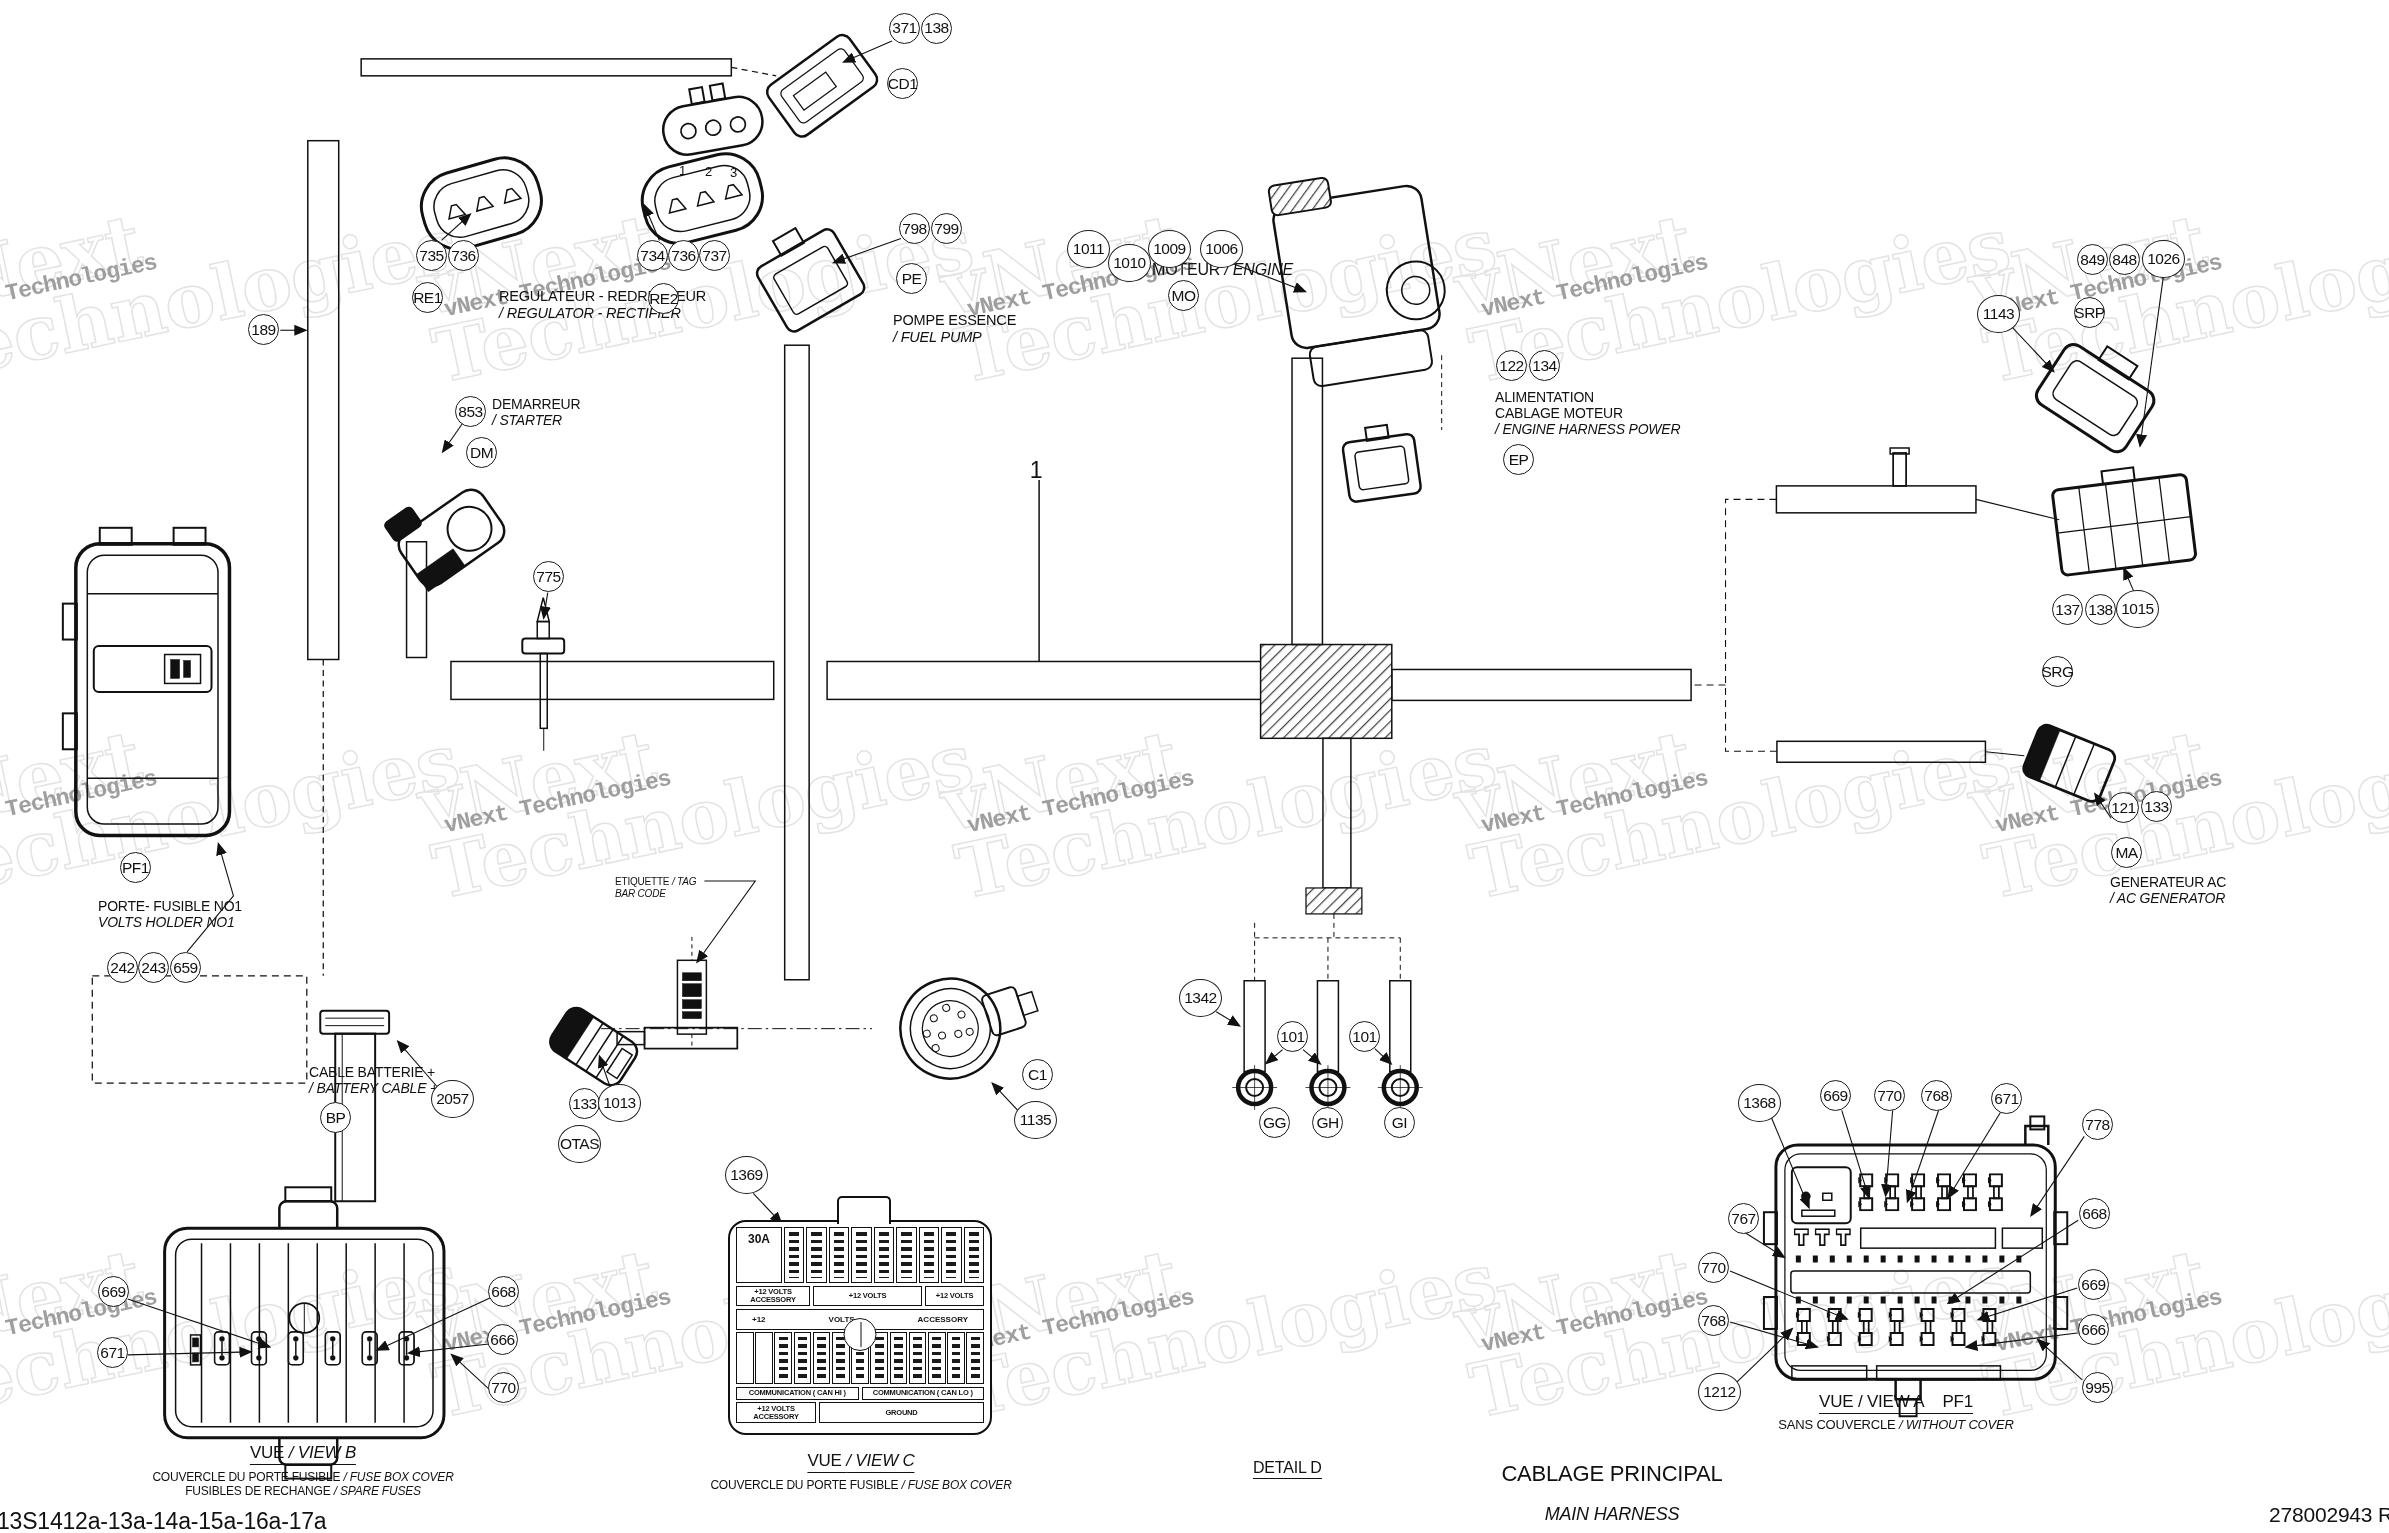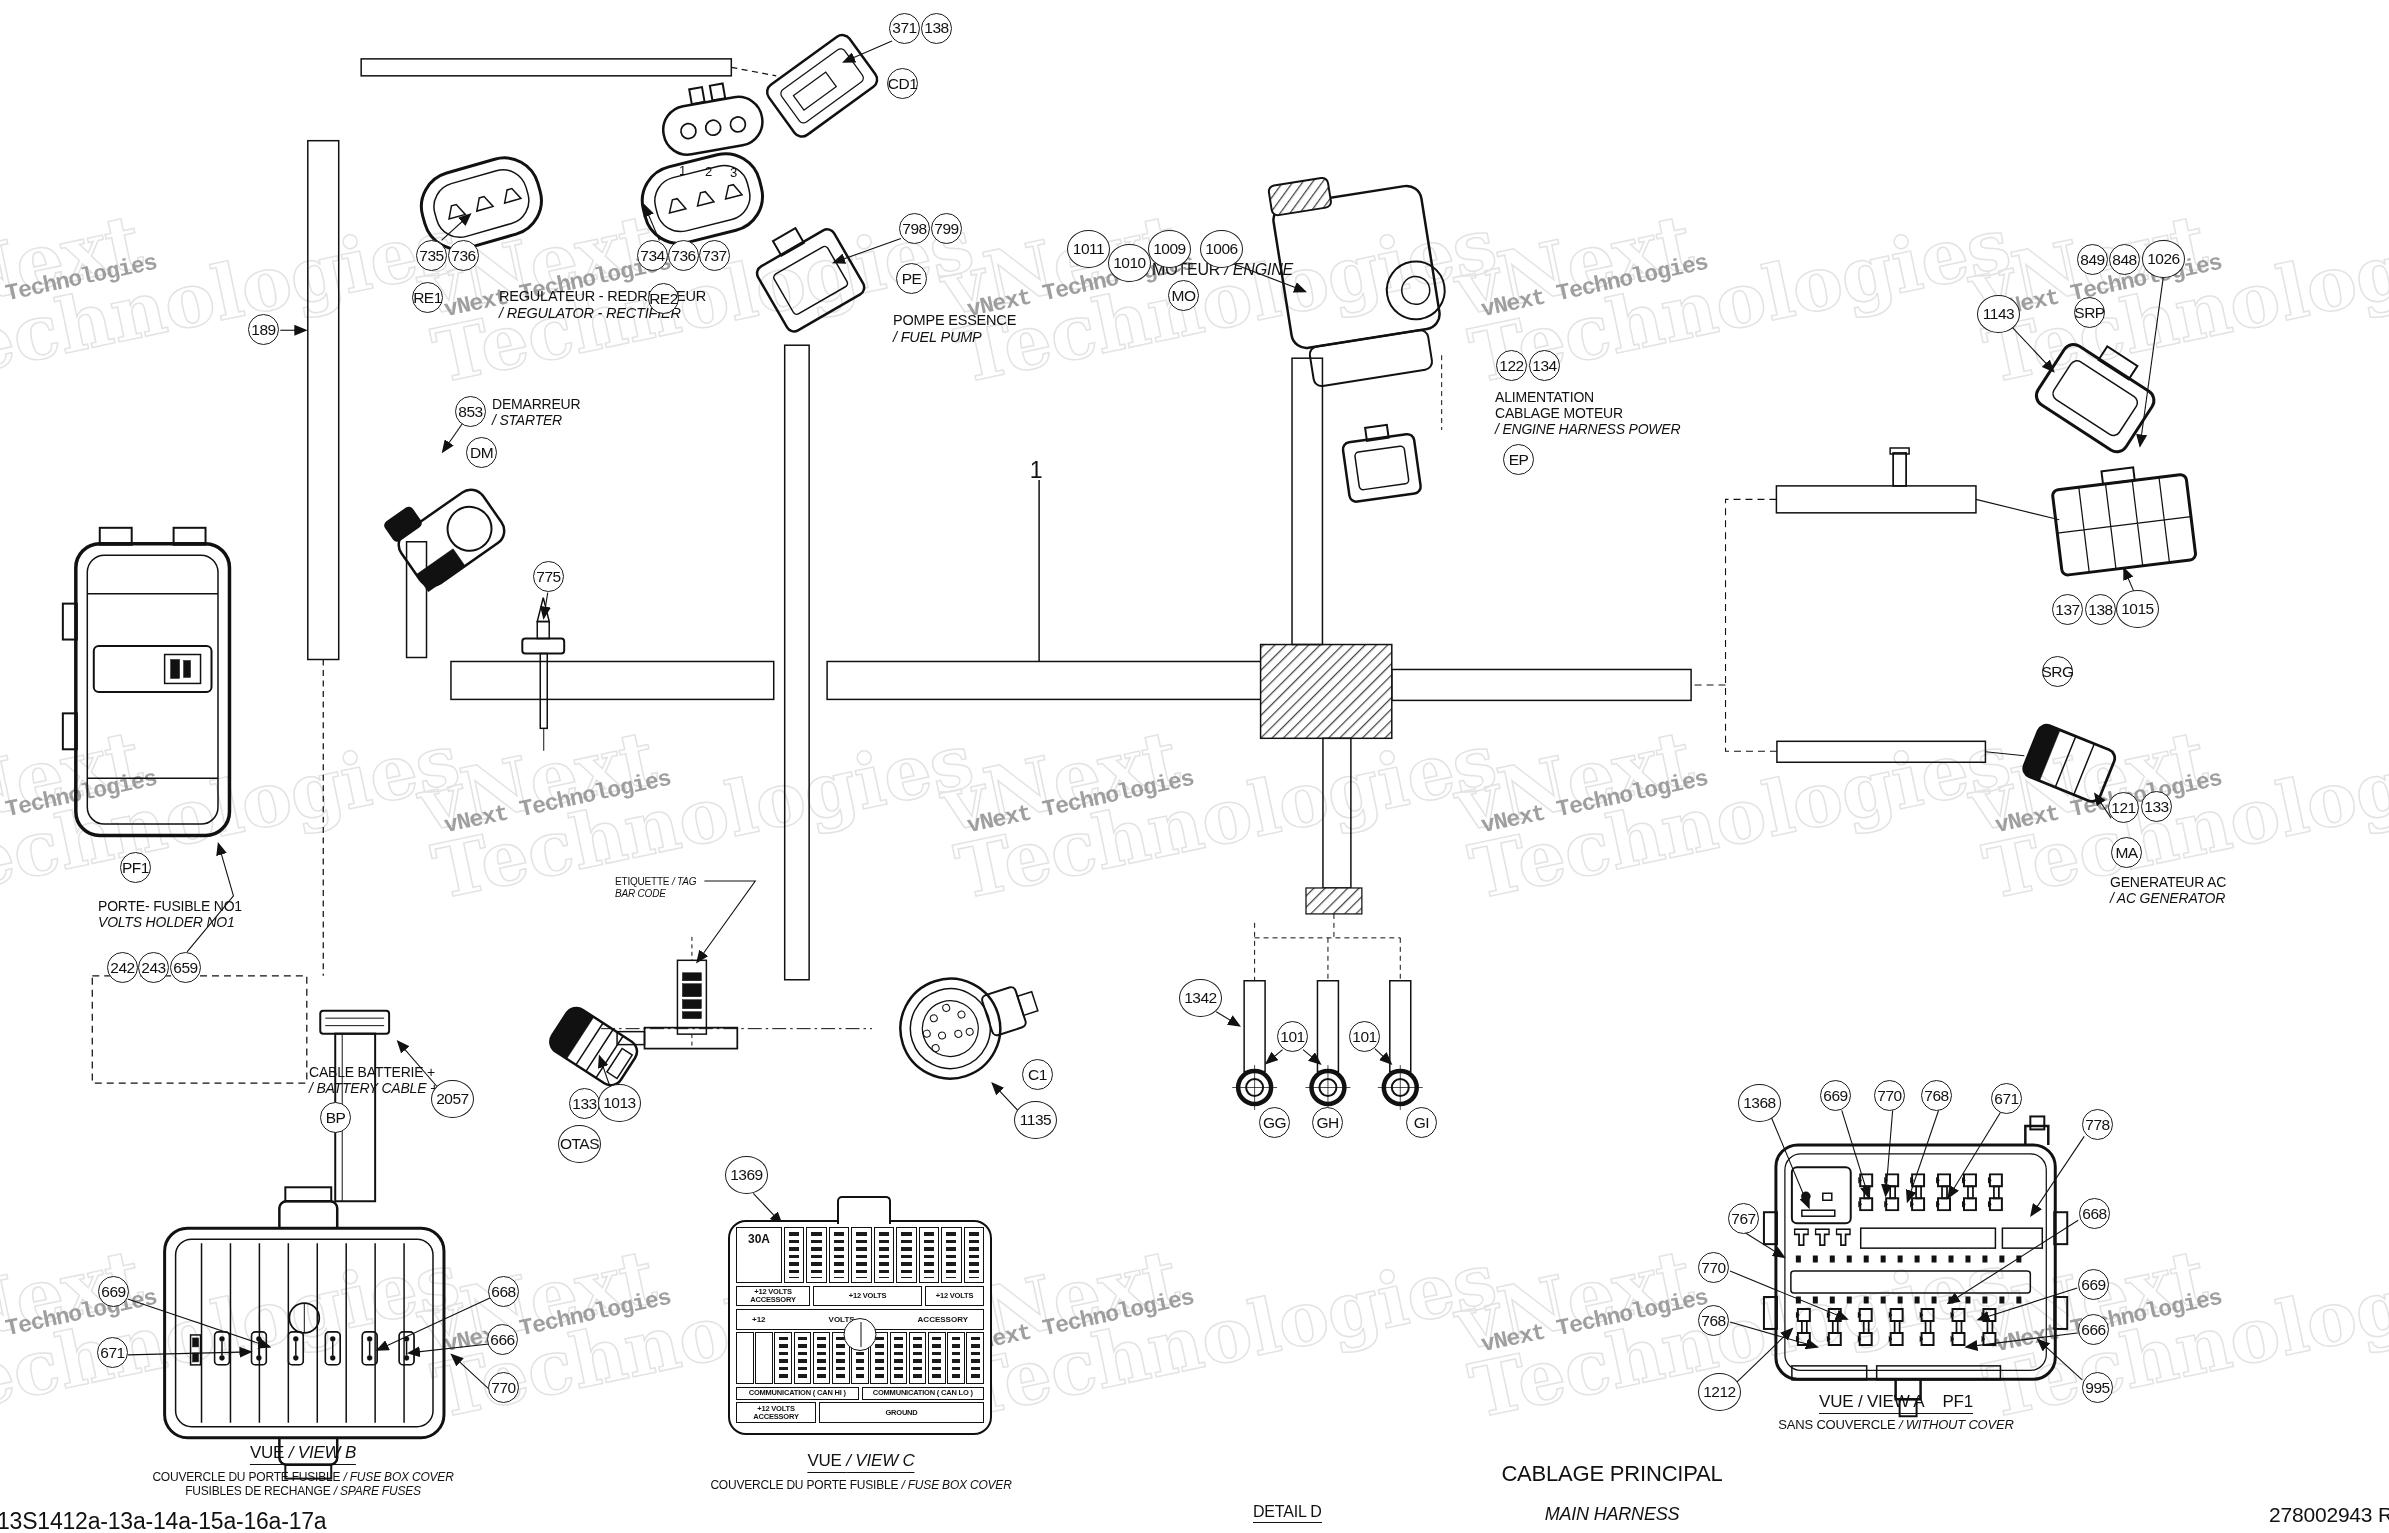--- a/index.html
+++ b/index.html
@@ -590,21 +590,21 @@
       <div class="callout" style="left: 598px; top: 1084px; width: 41px; height: 36px;">1013</div>
       <div class="callout" style="left: 558px; top: 1125px; width: 41px; height: 36px;">OTAS</div>
       <div class="callout" style="left: 725px; top: 1156px; width: 41px; height: 36px;">1369</div>
       <div class="callout" style="left: 1022px; top: 1059px; width: 29px; height: 29px;">C1</div>
       <div class="callout" style="left: 1014px; top: 1101px; width: 41px; height: 36px;">1135</div>
       <div class="callout" style="left: 1179px; top: 979px; width: 41px; height: 36px;">1342</div>
       <div class="callout" style="left: 1277px; top: 1021px; width: 29px; height: 29px;">101</div>
       <div class="callout" style="left: 1349px; top: 1021px; width: 29px; height: 29px;">101</div>
       <div class="callout" style="left: 1239px; top: 1107px; width: 29px; height: 29px; margin-left: 20px;">GG</div>
       <div class="callout" style="left: 1312px; top: 1107px; width: 29px; height: 29px;">GH</div>
-      <div class="callout" style="left: 1384px; top: 1107px; width: 29px; height: 29px; margin-left: 22px;">GI</div>
+      <div class="callout" style="left: 1384px; top: 1107px; width: 29px; height: 29px;">GI</div>
       <div class="callout" style="left: 98px; top: 1276px; width: 29px; height: 29px;">669</div>
       <div class="callout" style="left: 97px; top: 1337px; width: 29px; height: 29px;">671</div>
       <div class="callout" style="left: 488px; top: 1276px; width: 29px; height: 29px;">668</div>
       <div class="callout" style="left: 487px; top: 1324px; width: 29px; height: 29px;">666</div>
       <div class="callout" style="left: 488px; top: 1372px; width: 29px; height: 29px;">770</div>
       <div class="callout" style="left: 1738px; top: 1084px; width: 41px; height: 36px;">1368</div>
       <div class="callout" style="left: 1820px; top: 1080px; width: 29px; height: 29px;">669</div>
       <div class="callout" style="left: 1874px; top: 1080px; width: 29px; height: 29px;">770</div>
       <div class="callout" style="left: 1921px; top: 1080px; width: 29px; height: 29px;">768</div>
       <div class="callout" style="left: 1991px; top: 1083px; width: 29px; height: 29px;">671</div>
@@ -667,21 +667,21 @@
       </div>
       <div class="label al-c" style="left: 861px; top: 1479px; font-size: 12px;">
         <span class="ln"><span>COUVERCLE DU PORTE FUSIBLE </span><span class="i">/ FUSE BOX COVER</span></span>
       </div>
       <div class="label al-c" style="left: 1896px; top: 1392px; font-size: 17px;">
         <span class="ln"><span class="u">VUE / VIEW A</span><span class="u">&nbsp;&nbsp;&nbsp;&nbsp;PF1</span></span>
       </div>
       <div class="label al-c" style="left: 1896px; top: 1418px; font-size: 13px;">
         <span class="ln"><span>SANS COUVERCLE </span><span class="i">/ WITHOUT COVER</span></span>
       </div>
-      <div class="label" style="left: 1253px; top: 1459px; font-size: 16px; margin-top: 44px;">
+      <div class="label" style="left: 1253px; top: 1459px; font-size: 16px;">
         <span class="ln"><span class="u">DETAIL D</span></span>
       </div>
       <div class="label al-c" style="left: 1612px; top: 1461px; font-size: 22px;">
         <span class="ln"><span>CABLAGE PRINCIPAL</span></span>
       </div>
       <div class="label al-c" style="left: 1612px; top: 1504px; font-size: 18px;">
         <span class="ln"><span class="i">MAIN HARNESS</span></span>
       </div>
       <div class="label" style="left: -3px; top: 1508px; font-size: 23px;">
         <span class="ln"><span>13S1412a-13a-14a-15a-16a-17a</span></span>

